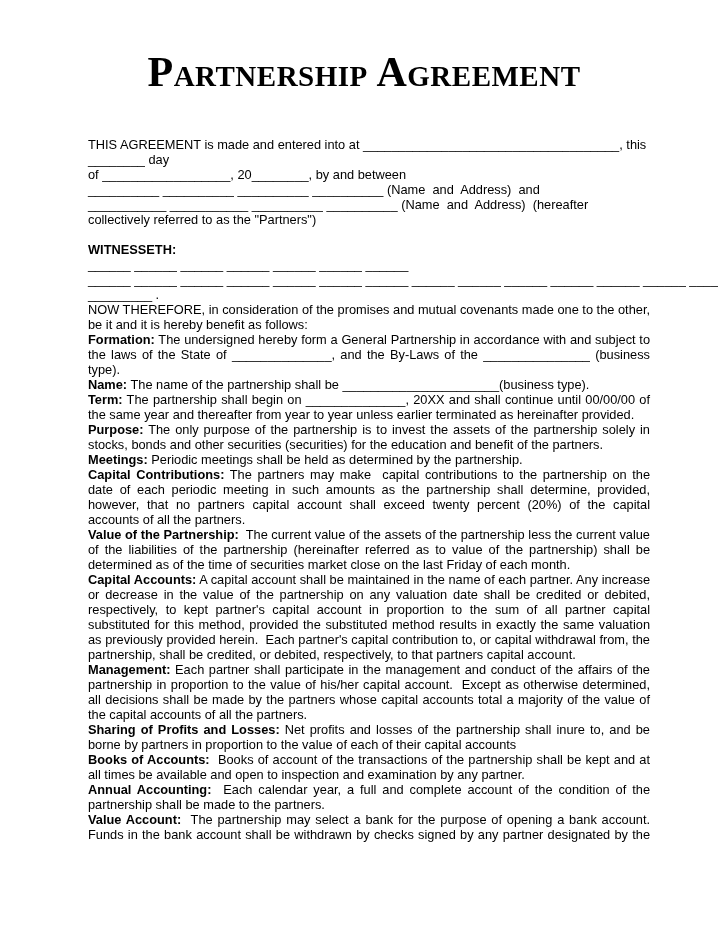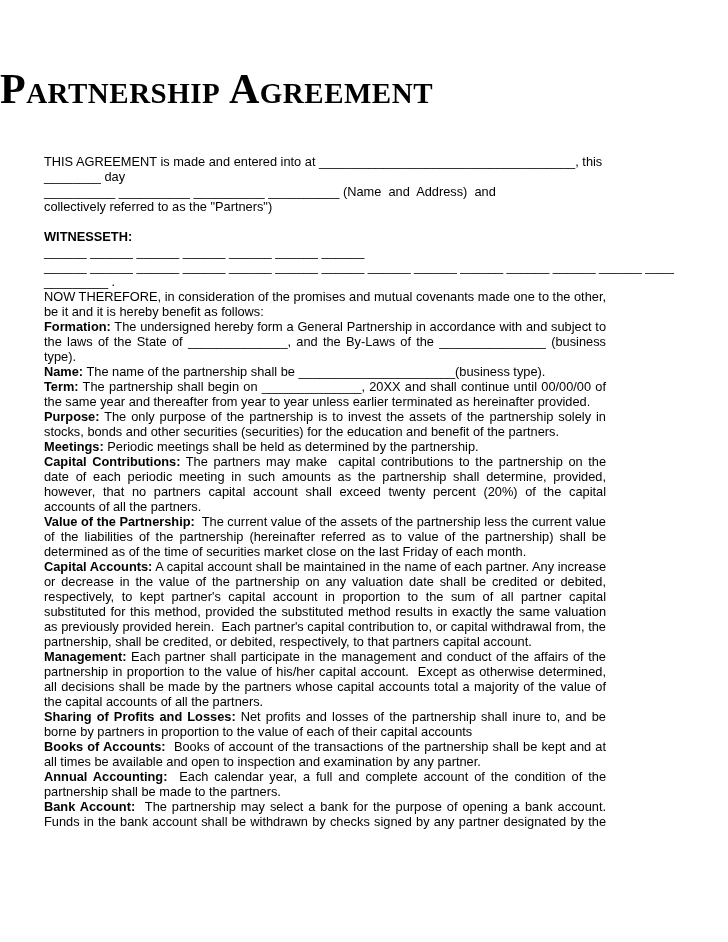--- a/index.html
+++ b/index.html
@@ -6,31 +6,31 @@
   .page{
     position:relative;
     width:728px;height:942px;
     background:#ffffff;
     color:#000000;
     font-family:"Liberation Sans",sans-serif;
     overflow:hidden;
   }
   .doc-title{
     margin:0;
-    padding-top:68px;
+    padding-top:51px;
     font-family:"Liberation Serif",serif;
     font-weight:bold;
     font-variant:small-caps;
     font-size:42px;
     line-height:42px;
-    text-align:left;
+    text-align:center;
     letter-spacing:0.5px;
   }
   .doc-body{
-    margin:44px 0 0 44px;
+    margin:44px 0 0 88px;
     width:562px;
     font-size:12.8px;
     line-height:15px;
   }
   .line{white-space:pre-wrap;min-height:15px;}
   .line.j{text-align:justify;text-align-last:justify;word-spacing:-1px;}
   .line.nw{white-space:pre;}
   .line b{font-weight:bold;}
   .page-cutoff{
     position:absolute;left:0;top:861px;width:728px;height:81px;
@@ -38,21 +38,23 @@
   }
 </style>
 </head>
 <body>
 
 <div class="page">
   <h1 class="doc-title">Partnership Agreement</h1>
   <div class="doc-body">
       <div class="line">THIS AGREEMENT is made and entered into at ____________________________________, this</div>
       <div class="line">________ day</div>
+      <div class="line">of __________________, 20________, by and between</div>
       <div class="line">__________ __________ __________ __________ (Name  and  Address)  and</div>
+      <div class="line">___________ ___________ __________ __________ (Name  and  Address)  (hereafter</div>
       <div class="line">collectively referred to as the "Partners")</div>
       <div class="line">&nbsp;</div>
       <div class="line"><b>WITNESSETH:</b></div>
       <div class="line">______ ______ ______ ______ ______ ______ ______</div>
       <div class="line nw">______ ______ ______ ______ ______ ______ ______ ______ ______ ______ ______ ______ ______ ____</div>
       <div class="line">_________ .</div>
       <div class="line j">NOW THEREFORE, in consideration of the promises and mutual covenants made one to the other,</div>
       <div class="line">be it and it is hereby benefit as follows:</div>
       <div class="line j"><b>Formation:</b> The undersigned hereby form a General Partnership in accordance with and subject to</div>
       <div class="line j">the laws of the State of ______________, and the By-Laws of the _______________ (business</div>
@@ -79,17 +81,17 @@
       <div class="line j"><b>Management:</b> Each partner shall participate in the management and conduct of the affairs of the</div>
       <div class="line j">partnership in proportion to the value of his/her capital account.  Except as otherwise determined,</div>
       <div class="line j">all decisions shall be made by the partners whose capital accounts total a majority of the value of</div>
       <div class="line">the capital accounts of all the partners.</div>
       <div class="line j"><b>Sharing of Profits and Losses:</b> Net profits and losses of the partnership shall inure to, and be</div>
       <div class="line">borne by partners in proportion to the value of each of their capital accounts</div>
       <div class="line j"><b>Books of Accounts:</b>  Books of account of the transactions of the partnership shall be kept and at</div>
       <div class="line">all times be available and open to inspection and examination by any partner.</div>
       <div class="line j"><b>Annual Accounting:</b>  Each calendar year, a full and complete account of the condition of the</div>
       <div class="line">partnership shall be made to the partners.</div>
-      <div class="line j"><b>Bank Account:</b>  The partnership may select a bank for the purpose of opening a bank account.</div>
+      <div class="line j"><b>Value Account:</b>  The partnership may select a bank for the purpose of opening a bank account.</div>
       <div class="line j">Funds in the bank account shall be withdrawn by checks signed by any partner designated by the</div>
     </div>
   <div class="page-cutoff"></div>
 </div>
 
 </body></html>

